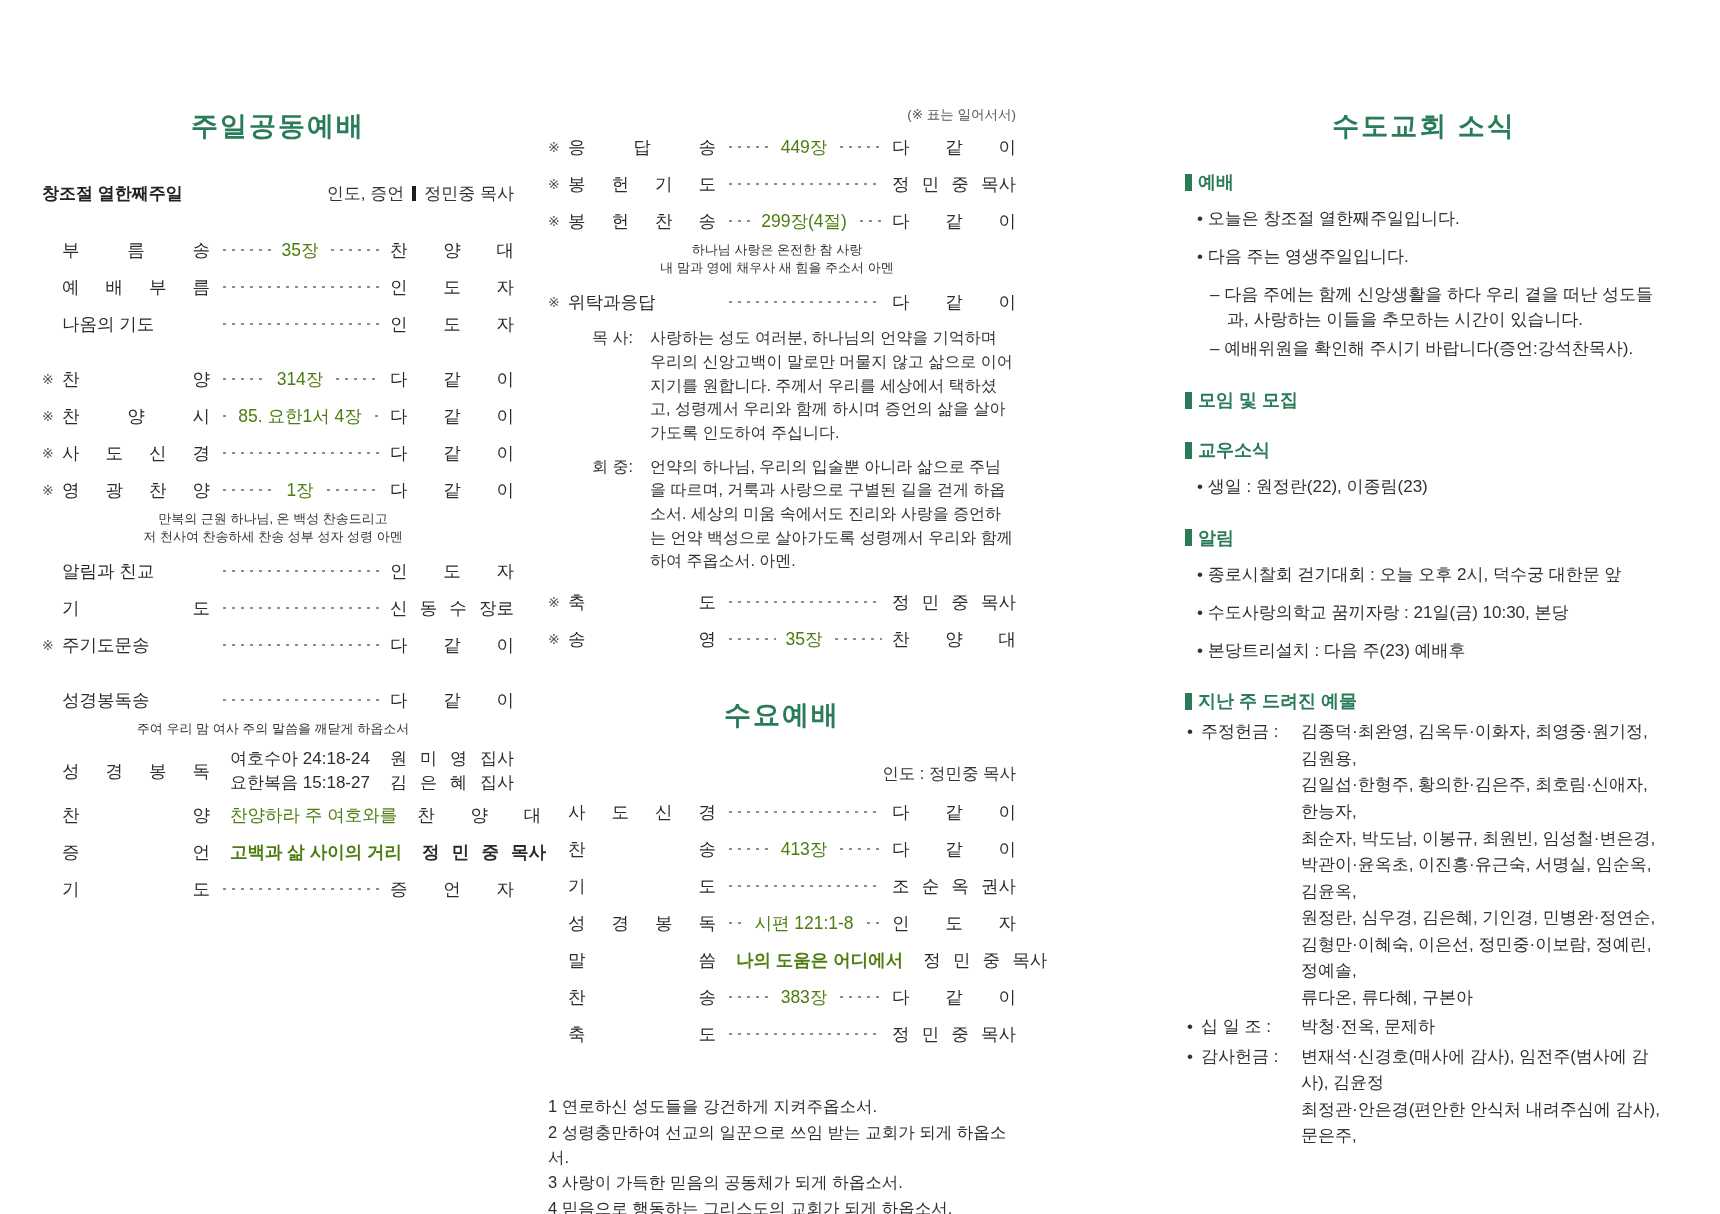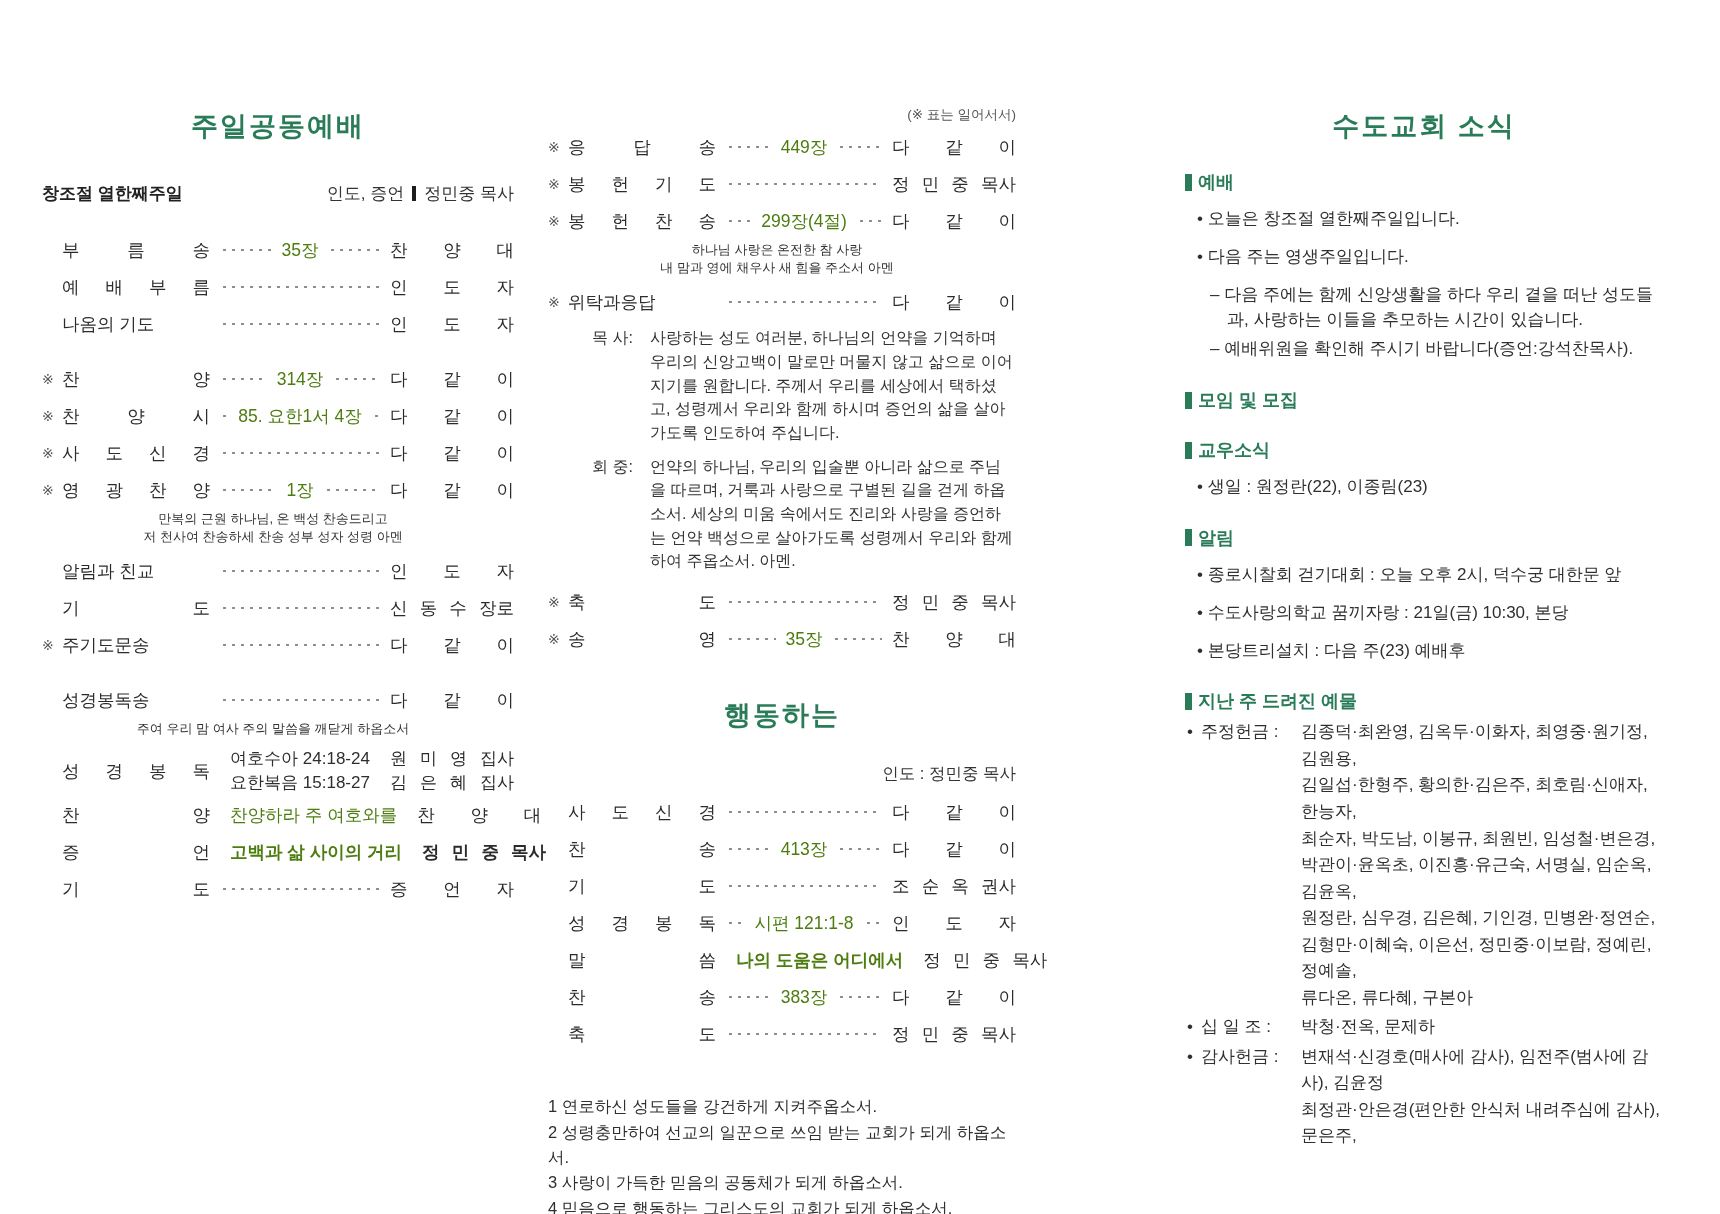--- a/index.html
+++ b/index.html
@@ -258,21 +258,21 @@
       <span class="star">※</span>
       <span class="wl">송 영</span>
       <span class="dots"></span>
       <span class="wm">35장</span>
       <span class="dots"></span>
       <span class="wr">찬 양 대</span>
     </div>
   </div>
 
   <div>
-    <div class="big-title mid-title">행동하는</div>
+    <div class="big-title mid-title">수요예배</div>
     <div class="wed-leader">인도 : 정민중 목사</div>
     <div class="wed-rows">
       <div class="wrow">
         <span class="star"></span>
         <span class="wl">사 도 신 경</span>
         <span class="dots"></span>
         <span class="wr">다 같 이</span>
       </div>
       <div class="wrow">
         <span class="star"></span>

